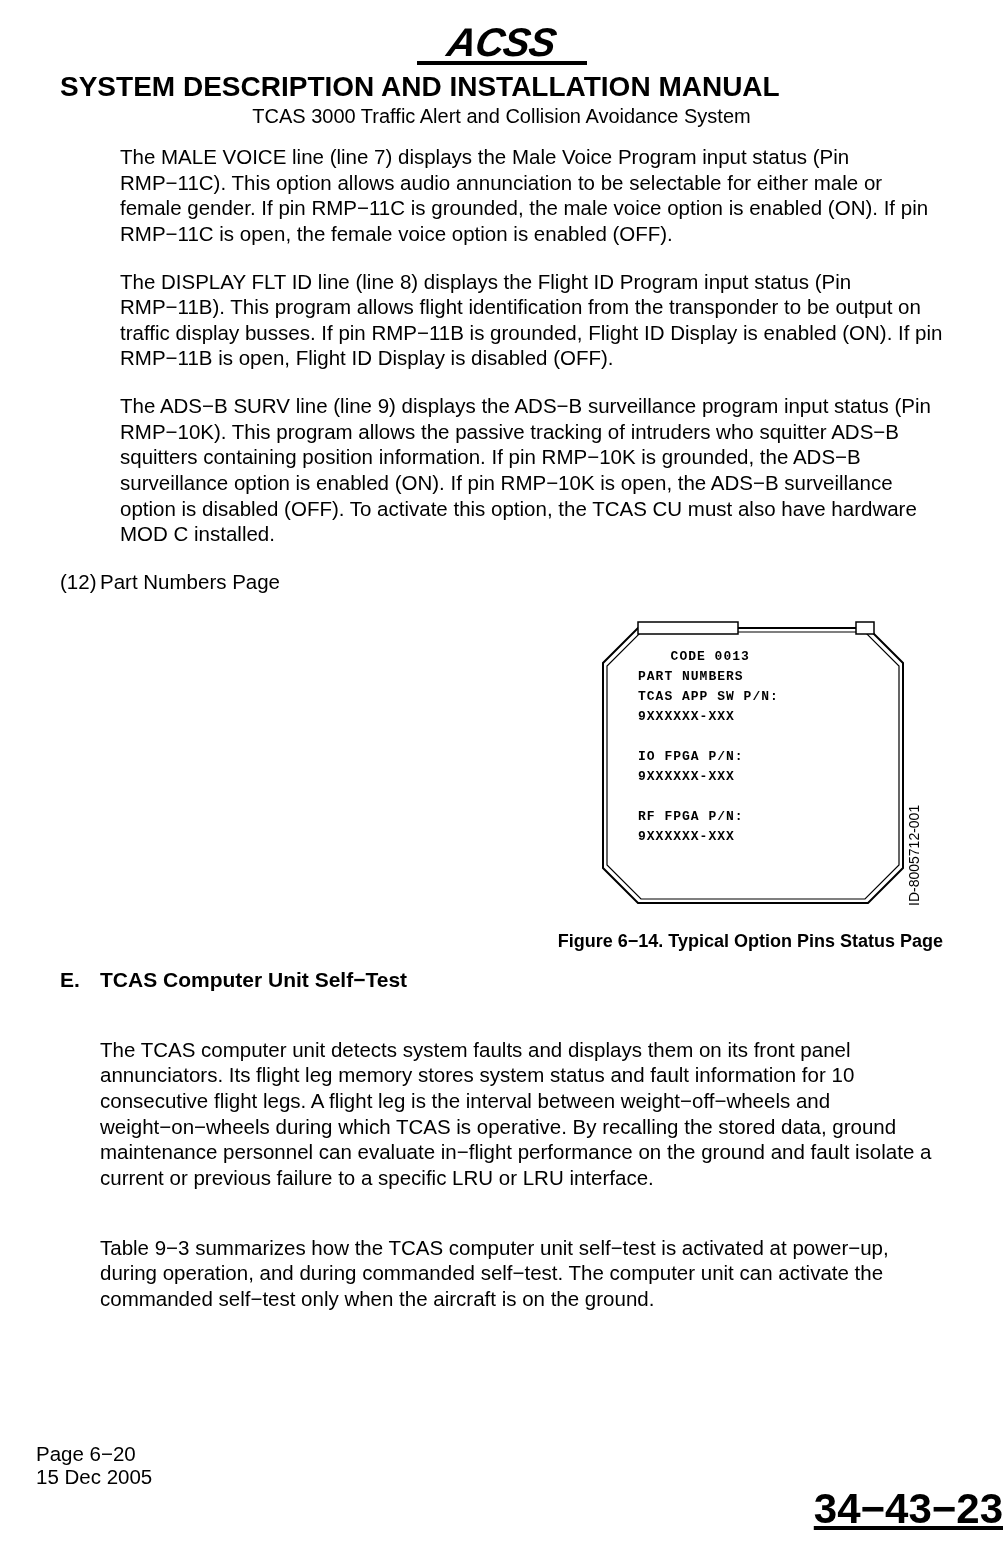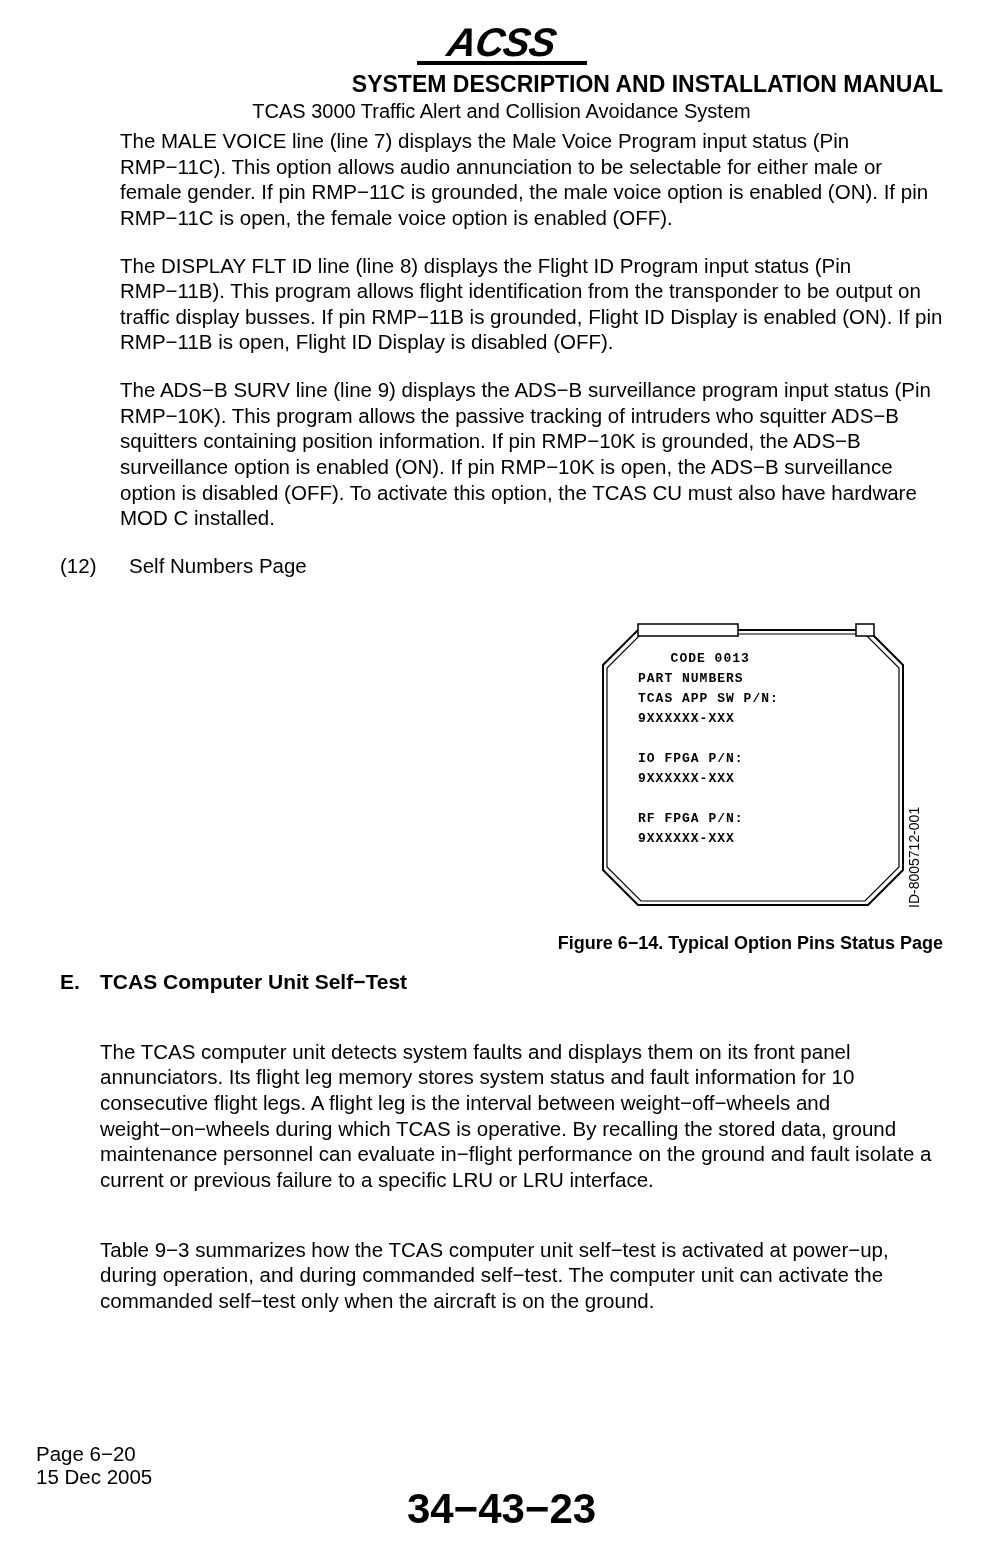--- a/index.html
+++ b/index.html
@@ -27,43 +27,42 @@
     font-family: Arial, sans-serif;
     transform: skewX(-10deg);
   }
   .logo-bar {
     width: 170px;
     height: 4px;
     background: #000;
     margin: -4px auto 6px auto;
   }
   .doc-title {
-    text-align: right;
-    font-weight: bold;
-    font-size: 23px;
+    text-align: left;
+    font-weight: bold;
+    font-size: 28px;
     margin-top: 6px;
   }
   .doc-sub {
     text-align: center;
     font-size: 20px;
     margin-top: 2px;
-    margin-bottom: 5px;
+    margin-bottom: 16px;
   }
   .body-text {
     font-size: 20.5px;
     line-height: 1.25;
   }
   .para {
     margin-left: 60px;
     margin-bottom: 22px;
   }
   .item-row {
     display: flex;
-    margin-bottom: 40px;
-    gap: 29px;
+    margin-bottom: 22px;
   }
   .item-num {
     width: 40px;
     flex-shrink: 0;
   }
   .item-text {
     flex: 1;
   }
   .figure-wrap {
     text-align: right;
@@ -88,21 +87,22 @@
   .para-indent2 {
     margin-left: 40px;
     margin-bottom: 22px;
     margin-top: 44px;
   }
   .footer {
     position: absolute;
     bottom: 22px;
     left: 0;
     width: 100%;
-    text-align: center;
+    text-align: right;
+    text-decoration: underline;
   }
   .page-info {
     position: absolute;
     left: 28px;
     bottom: 66px;
     font-size: 20.5px;
     line-height: 1.15;
     margin-left: 8px;
   }
   .big-num {
@@ -144,21 +144,21 @@
   <div class="body-text">
 
     <div class="para">The MALE VOICE line (line 7) displays the Male Voice Program input status (Pin RMP−11C).  This option allows audio annunciation to be selectable for either male or female gender.  If pin RMP−11C is grounded, the male voice option is enabled (ON).  If pin RMP−11C is open, the female voice option is enabled (OFF).</div>
 
     <div class="para">The DISPLAY FLT ID line (line 8) displays the Flight ID Program input status (Pin RMP−11B).  This program allows flight identification from the transponder to be output on traffic display busses.  If pin RMP−11B is grounded, Flight ID Display is enabled (ON).  If pin RMP−11B is open, Flight ID Display is disabled (OFF).</div>
 
     <div class="para">The ADS−B SURV line (line 9) displays the ADS−B surveillance program input status (Pin RMP−10K).  This program allows the passive tracking of intruders who squitter ADS−B squitters containing position information.  If pin RMP−10K is grounded, the ADS−B surveillance option is enabled (ON).  If pin RMP−10K is open, the ADS−B surveillance option is disabled (OFF).  To activate this option, the TCAS CU must also have hardware MOD C installed.</div>
 
     <div class="item-row">
       <div class="item-num">(12)</div>
-      <div class="item-text">Self Numbers Page</div>
+      <div class="item-text">Part Numbers Page</div>
     </div>
 
 
     <div class="figure-wrap">
       <svg class="fig-svg" width="360" height="300" viewBox="0 0 360 300">
 
         <path d="M 55 12 L 285 12 L 320 47 L 320 252 L 285 287 L 55 287 L 20 252 L 20 47 Z" fill="none" stroke="#000" stroke-width="2"></path>
         <path d="M 58 16 L 282 16 L 316 50 L 316 249 L 282 283 L 58 283 L 24 249 L 24 50 Z" fill="none" stroke="#000" stroke-width="1.2"></path>
 
         <rect x="55" y="6" width="100" height="12" fill="#fff" stroke="#000" stroke-width="1.5"></rect>

